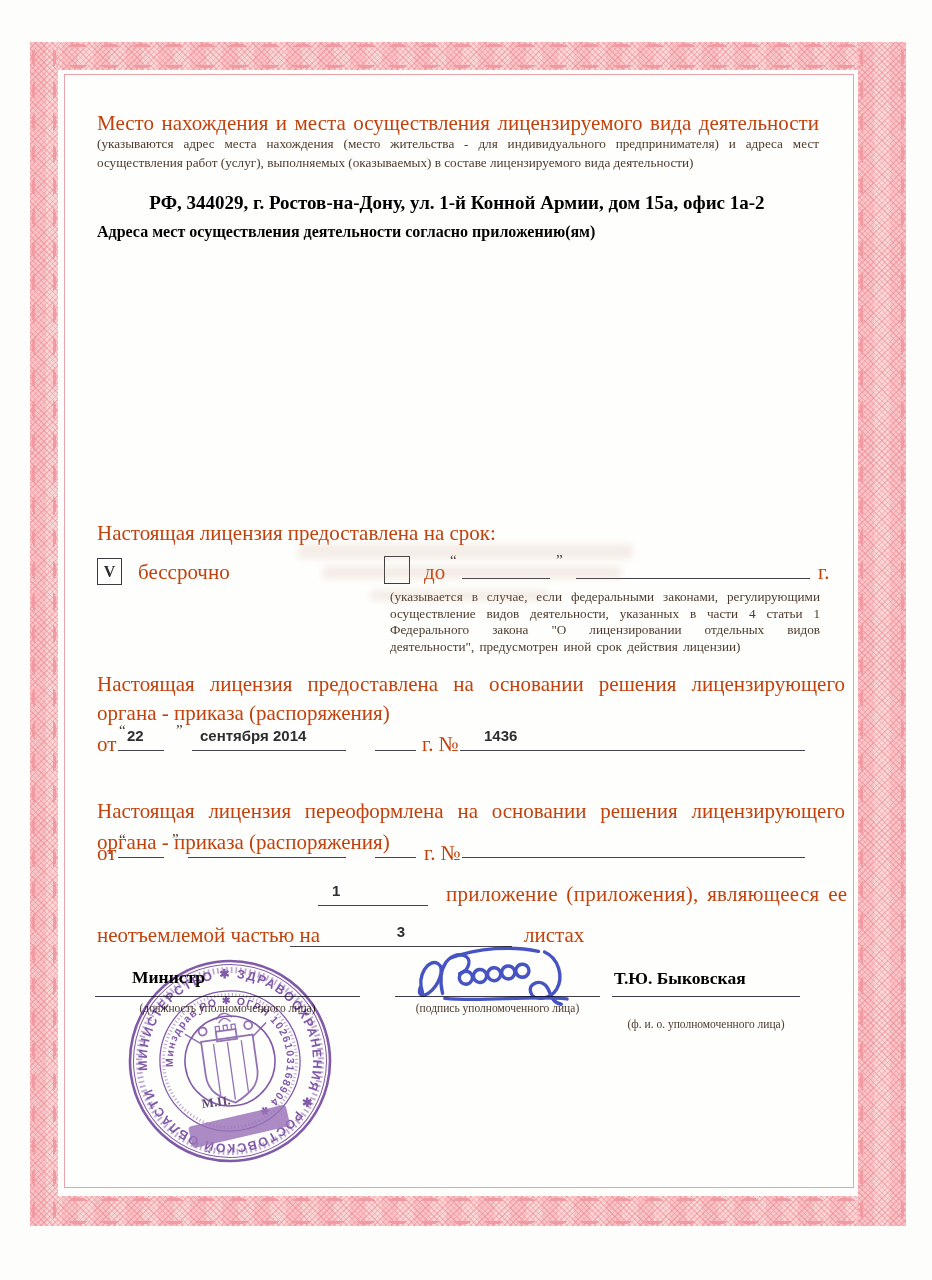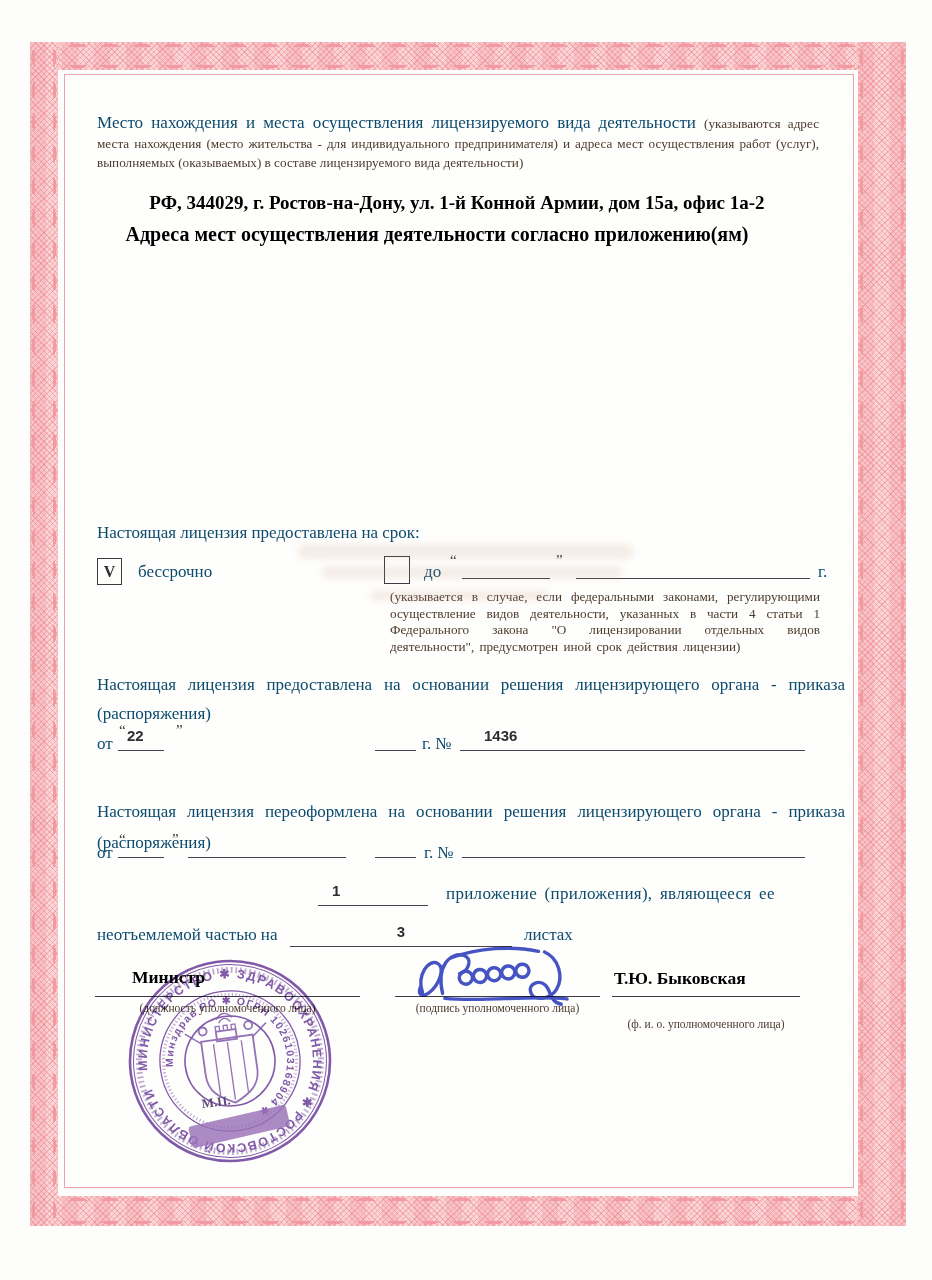--- a/index.html
+++ b/index.html
@@ -45,21 +45,21 @@
   .band.bottom{left:30px;top:1196px;width:876px;height:30px;}
   .band.left{left:30px;top:42px;width:28px;height:1184px;}
   .band.right{left:858px;top:42px;width:48px;height:1184px;}
   .hairline{
     position:absolute;left:64px;top:74px;width:788px;height:1112px;
     border:1px solid #eba3a9;background:#fefefc;
   }
 
   
   .abs{position:absolute;}
-  .serif19{font-size:17px;line-height:22px;color:#0c4a6e;}
+  .serif19{font-size:21px;line-height:22px;color:#c2410c;}
   .boldsans{font-family:Liberation Serif, serif;font-weight:bold;color:#000000;}
   .note-sm{font-size:13.2px;line-height:16.5px;color:#4c3a2d;}
   .just{text-align:justify;}
   .blank{border-bottom:1.5px solid #43424e;}
   .slot{position:absolute;height:30px;border-bottom:1.5px solid #43424e;}
   .slot .val{
     position:absolute;bottom:6px;left:0;width:100%;
     font-family:"Liberation Sans",sans-serif;font-weight:bold;
     font-size:15px;color:#2e2d31;text-align:left;
   }
@@ -81,21 +81,21 @@
   <div class="band h bottom"></div>
   <div class="band v left"></div>
   <div class="band v right"></div>
   <div class="hairline"></div>
 
   <p class="abs just" style="left:97px;top:112px;width:722px;margin:0;">
     <span class="serif19">Место нахождения и места осуществления лицензируемого вида деятельности </span><span class="note-sm">(указываются адрес места нахождения (место жительства - для индивидуального предпринимателя) и адреса мест осуществления работ (услуг), выполняемых (оказываемых) в составе лицензируемого вида деятельности)</span>
   </p>
 
   <div class="abs boldsans" style="left:97px;top:192px;width:720px;font-size:19px;text-align:center;">РФ, 344029, г. Ростов-на-Дону, ул. 1-й Конной Армии, дом 15а, офис 1а-2</div>
-  <div class="abs boldsans" style="left:97px;top:223px;width:680px;font-size:20px;text-align:center;">Адреса мест осуществления деятельности согласно приложению(ям)</div>
+  <div class="abs boldsans" style="left:97px;top:223px;width:680px;font-size:16px;">Адреса мест осуществления деятельности согласно приложению(ям)</div>
 
   <div class="abs serif19" style="left:97px;top:522px;">Настоящая лицензия предоставлена на срок:</div>
 
   <div class="abs" style="left:97px;top:558px;width:23px;height:25px;border:1.7px solid #3a3a3f;background:#fefefc;text-align:center;">
     <span style="font-weight:bold;font-size:16px;line-height:25px;color:#2f2e33;">V</span>
   </div>
   <div class="abs serif19" style="left:138px;top:561px;">бессрочно</div>
 
   <div class="abs" style="left:384px;top:556px;width:24px;height:26px;border:1.7px solid #3a3a3f;background:#fefefc;"></div>
   <div class="abs serif19" style="left:424px;top:561px;">до</div>
@@ -109,20 +109,23 @@
   <div class="abs note-sm just" style="left:390px;top:589px;width:430px;word-spacing:2px;">(указывается в случае, если федеральными законами, регулирующими осуществление видов деятельности, указанных в части 4 статьи 1 Федерального закона "О лицензировании отдельных видов деятельности", предусмотрен иной срок действия лицензии)</div>
 
   <div class="abs serif19 just" style="left:97px;top:670px;width:748px;line-height:29px;">Настоящая лицензия предоставлена на основании решения лицензирующего органа - приказа (распоряжения)</div>
 
   <div class="abs serif19" style="left:97px;top:733px;">от</div>
   <span class="abs qmark" style="left:119px;top:722px;">“</span>
   <div class="slot" style="left:118px;top:720px;width:46px;">
     <span class="val" style="padding-left:9px;">22</span>
   </div>
   <span class="abs qmark" style="left:176px;top:722px;">”</span>
+  <div class="slot" style="left:192px;top:720px;width:154px;">
+    <span class="val" style="padding-left:8px;">сентября 2014</span>
+  </div>
   <div class="abs blank" style="left:375px;top:720px;width:41px;height:30px;"></div>
   <div class="abs serif19" style="left:422px;top:733px;">г. №</div>
   <div class="slot" style="left:460px;top:720px;width:345px;text-decoration:underline;">
     <span class="val" style="padding-left:24px;">1436</span>
   </div>
 
   <div class="abs serif19 just" style="left:97px;top:772px;width:748px;line-height:31px;margin-top:24px;">Настоящая лицензия переоформлена на основании решения лицензирующего органа - приказа (распоряжения)</div>
 
   <div class="abs serif19" style="left:97px;top:842px;">от</div>
   <span class="abs qmark" style="left:119px;top:831px;">“</span>

